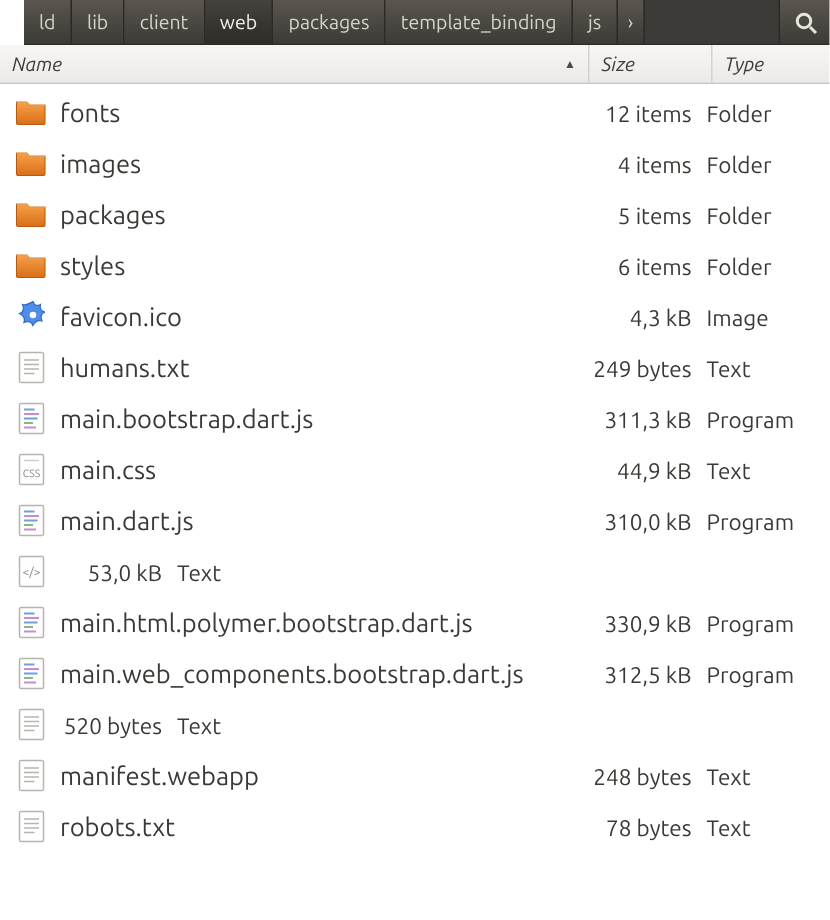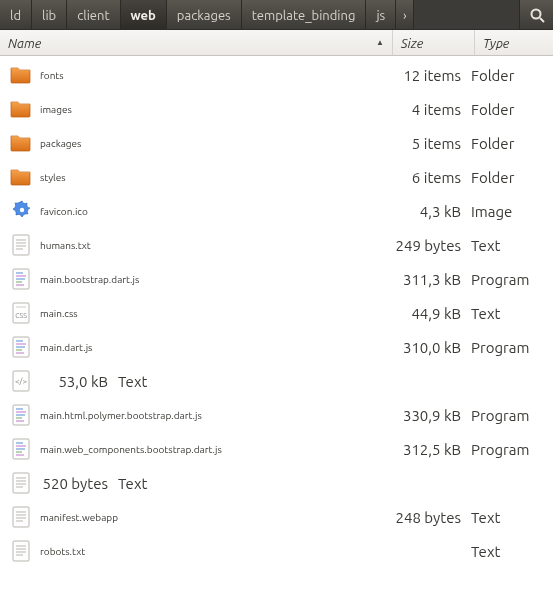--- a/index.html
+++ b/index.html
@@ -13,36 +13,36 @@
     color: #333;
   }
   
   .pathbar {
     display: flex;
     align-items: stretch;
     height: 30px;
     background: #3c3b37;
     border-bottom: 1px solid #2d2c29;
     position: relative;
+    margin-left: 16px;
   }
   .pathbar .crumb {
     display: flex;
     align-items: center;
     padding: 0 10px;
     color: #d7d3cb;
     font-size: 13px;
     border-right: 1px solid #2b2a26;
     background: linear-gradient(#5a564f, #3c3b37);
     cursor: pointer;
     white-space: nowrap;
   }
   .pathbar .crumb.active {
     background: linear-gradient(#46423d, #2e2c28);
     color: #f2efe9;
-    font-weight: bold;
   }
   .pathbar .crumb.tail {
     flex: 0 0 18px;
     padding: 0;
     justify-content: center;
   }
   .pathbar .spacer {
     flex: 1;
     background: #3c3b37;
   }
@@ -99,21 +99,21 @@
   .row .icon {
     width: 30px;
     display:flex; align-items:center; justify-content:center;
   }
   .row .name {
     flex: 1 1 auto;
     padding-left: 4px;
     white-space: nowrap;
     overflow: hidden;
     text-overflow: ellipsis;
-    font-size: 10px;
+    font-size: 17px;
     color: #3a3935;
   }
   .row .size {
     width: 82px;
     text-align: right;
     padding-right: 10px;
     font-size: 15px;
     color: #3a3935;
     white-space: nowrap;
   }
@@ -313,20 +313,21 @@
       <span class="size">248 bytes</span>
       <span class="type">Text</span>
     </div>
     <div class="row">
       <span class="icon">
         <svg width="24" height="24" viewBox="0 0 22 24">
           <use href="#ico-text"></use>
         </svg>
       </span>
       <span class="name">robots.txt</span>
+      <span class="size">78 bytes</span>
       <span class="type">Text</span>
     </div>
   </div>
 
 <svg width="0" height="0" style="position:absolute">
   <defs>
     <g id="ico-folder">
       <linearGradient id="fg" x1="0" y1="0" x2="0" y2="1">
         <stop offset="0" stop-color="#f6a14b"></stop>
           <stop offset="1" stop-color="#d86f17"></stop>

